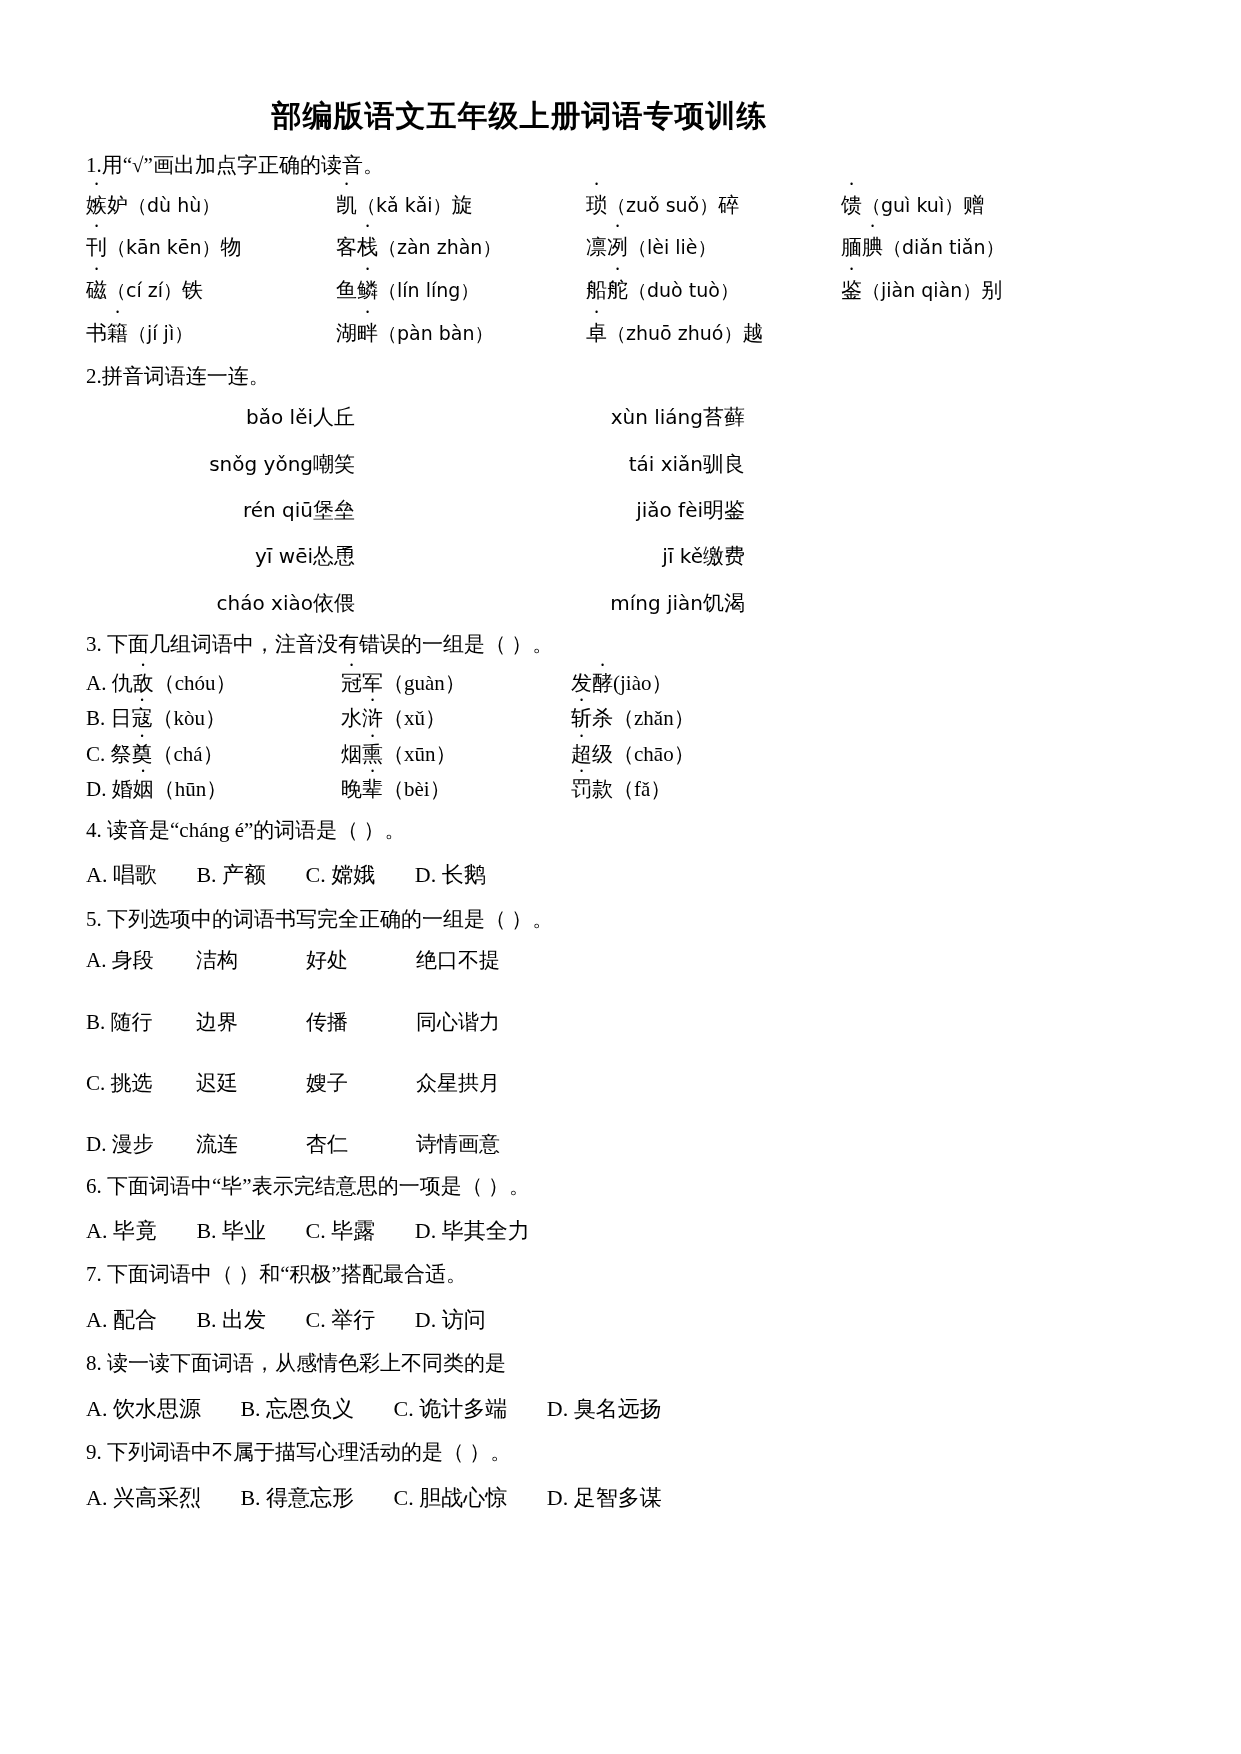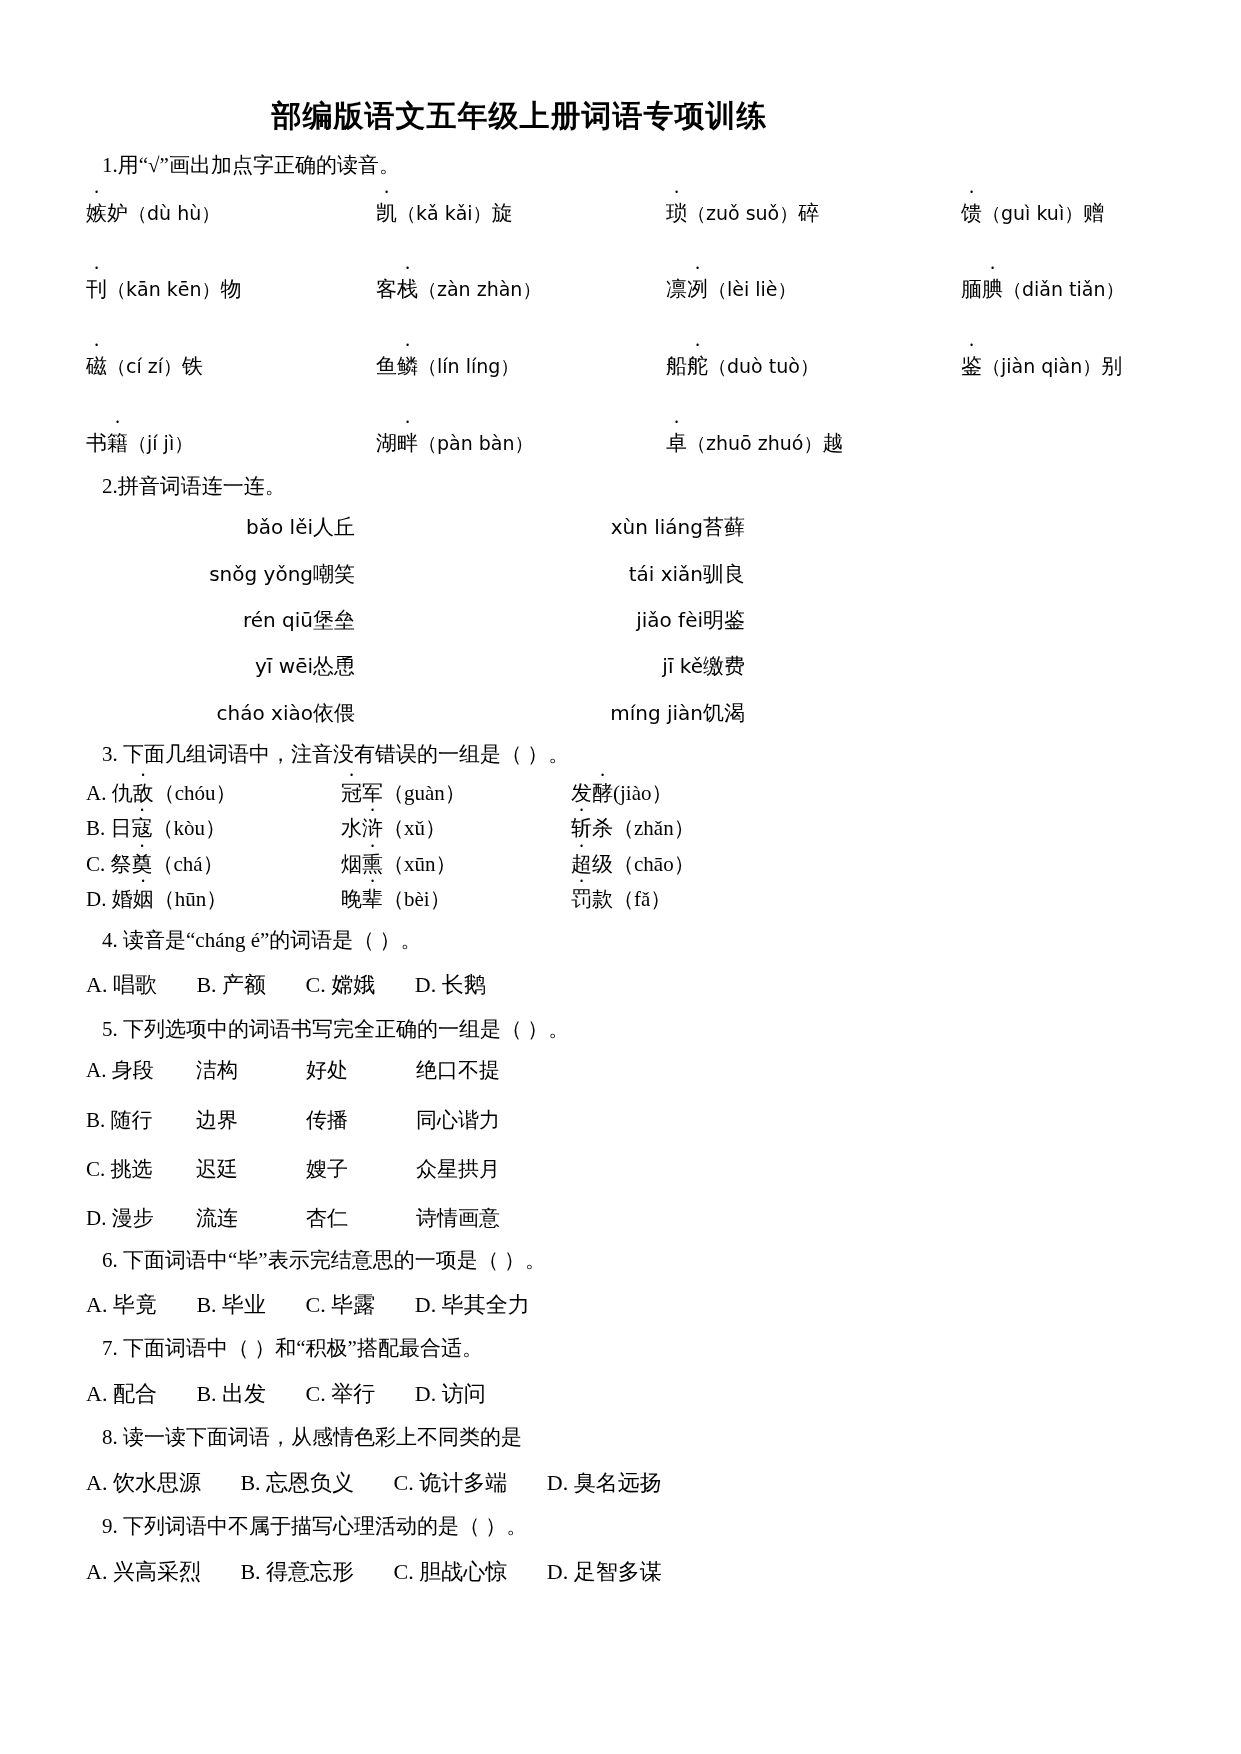--- a/index.html
+++ b/index.html
@@ -25,32 +25,31 @@
     font-family: "Liberation Sans", sans-serif;
     font-weight: bold;
     font-size: 30px;
     letter-spacing: 1px;
     margin: 0 0 14px 0;
     line-height: 1.3;
   }
   .q-head {
     font-size: 21px;
     line-height: 1.6;
-    margin: 8px 0 4px 16px;
+    margin: 8px 0 4px 0;
   }
 
   
   .pinyin-grid {
     display: grid;
     grid-template-columns: 250px 250px 255px 260px;
     row-gap: 6px;
     font-size: 21px;
     line-height: 1.75;
-    margin-top: 12px;
-    gap: 40px;
+    margin-top: 4px;
   }
   .pinyin-grid .cell { white-space: nowrap; }
   .dot {
     position: relative;
     display: inline-block;
   }
   .dot::after {
     content: "·";
     position: absolute;
     top: -13px;
@@ -84,21 +83,21 @@
   .opt-inline {
     font-size: 22px;
     line-height: 1.6;
     margin: 10px 0 10px 0;
   }
 
   
   .words4 {
     display: grid;
     grid-template-columns: 110px 110px 110px 200px;
-    row-gap: 20px;
+    row-gap: 32px;
     font-size: 21px;
     margin: 10px 0 10px 0;
     line-height: 1.4;
   }
   .sp { display: inline-block; width: 34px; }
 </style>
 </head>
 <body>
 
 <div class="page">

